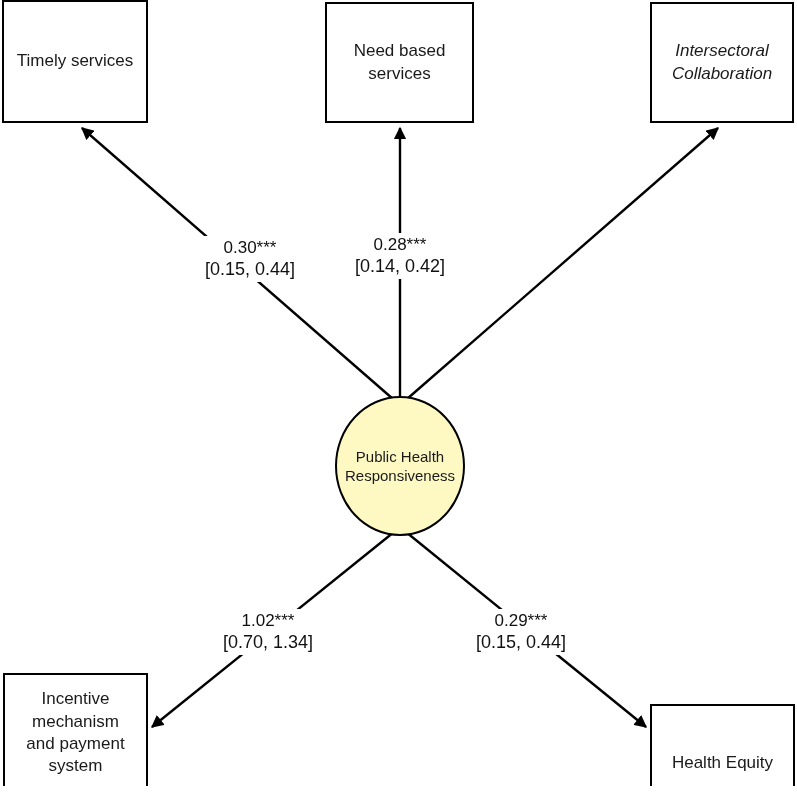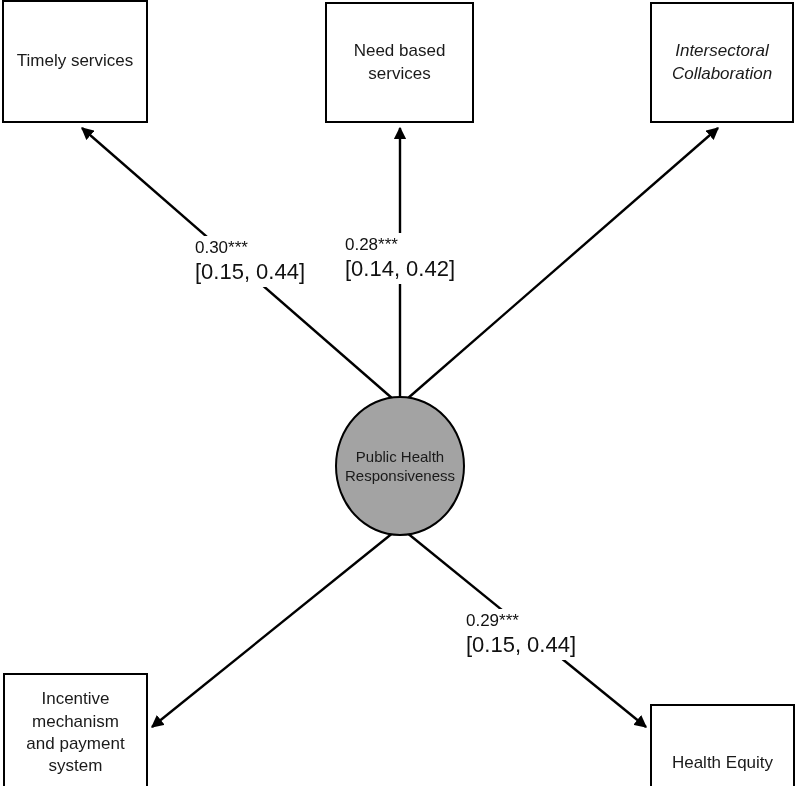--- a/index.html
+++ b/index.html
@@ -39,51 +39,51 @@
     line-height: 1.32;
     color: #1a1a1a;
     padding: 0 6px;
     white-space: pre-line;
   }
   .node-ellipse {
     position: absolute;
     box-sizing: border-box;
     border: 2px solid #000000;
     border-radius: 50%;
-    background: #a3a3a3;
+    background: #fef9c3;
     display: flex;
     align-items: center;
     justify-content: center;
     text-align: center;
     z-index: 3;
   }
   .node-ellipse .node-label {
     font-size: 15px;
     line-height: 1.3;
     color: #1a1a1a;
     white-space: pre-line;
   }
   .path-label {
     position: absolute;
     z-index: 4;
-    text-align: left;
+    text-align: center;
     background: #ffffff;
     padding: 1px 3px;
     color: #111111;
     white-space: nowrap;
     transform: translateX(-50%);
   }
   .path-label .coef {
     display: block;
     font-size: 17px;
     line-height: 1.25;
   }
   .path-label .ci {
     display: block;
-    font-size: 22px;
+    font-size: 18px;
     line-height: 1.25;
   }
 </style>
 </head>
 <body>
 
 <div id="diagram-root">
 
   <svg id="paths-svg" viewBox="0 0 797 797" xmlns="http://www.w3.org/2000/svg">
     <defs>
@@ -137,19 +137,23 @@
     <span class="coef">0.30***</span>
     <span class="ci">[0.15, 0.44]</span>
   </div>
 
   <div class="path-label" style="left:400px; top:233px;">
     <span class="coef">0.28***</span>
     <span class="ci">[0.14, 0.42]</span>
   </div>
 
 
+  <div class="path-label" style="left:268px; top:609px;">
+    <span class="coef">1.02***</span>
+    <span class="ci">[0.70, 1.34]</span>
+  </div>
 
   <div class="path-label" style="left:521px; top:609px;">
     <span class="coef">0.29***</span>
     <span class="ci">[0.15, 0.44]</span>
   </div>
 
 </div>
 
 </body></html>

